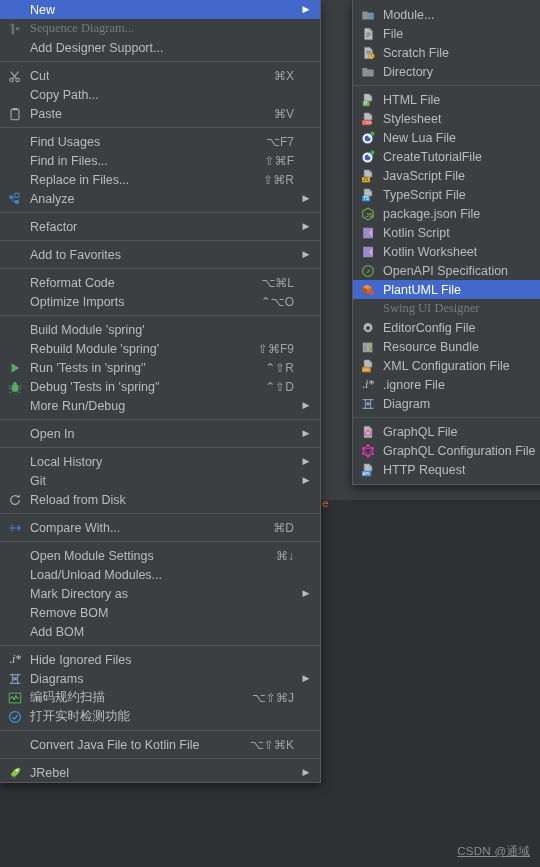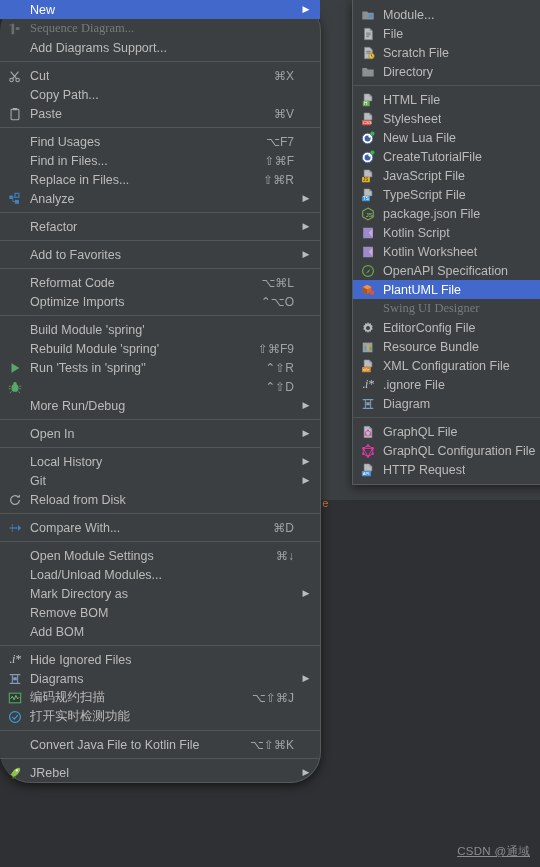--- a/index.html
+++ b/index.html
@@ -19,21 +19,21 @@
 
   
   .popup{
     position:absolute;
     background:#3c3f41;
     border:1px solid #565a5c;
     box-shadow:0 3px 10px rgba(0,0,0,.55);
     box-sizing:border-box;
     padding:3px 0;
   }
-  #menu-main{left:0;top:0;width:321px;border-left:none;border-top:none;padding:0;border-radius:31px;}
+  #menu-main{left:0;top:0;width:321px;border-left:none;border-top:none;padding:0;}
   #menu-sub{left:320px;top:0;width:263px;padding:5px 0;border-top:none;border-right:none;margin-left:32px;}
 
   .mi{
     position:relative;
     display:flex;align-items:center;
     height:19px;
     padding:0 8px 0 0;
     color:#bbbbbb;
     font-size:12.5px;
     white-space:nowrap;
@@ -95,21 +95,21 @@
             <rect x="9" y="6" width="4" height="3" fill="#6b6e70"></rect>
             <path d="M2 2l1.5 1.5L2 5z" fill="#6b6e70"></path>
           </svg>
         </span>
         <span class="lbl">Sequence Diagram...</span>
         <span class="spacer"></span>
         <span class="arrow"></span>
       </div>
       <div class="mi">
         <span class="ico"></span>
-        <span class="lbl">Add Diagrams Support...</span>
+        <span class="lbl">Add Designer Support...</span>
         <span class="spacer"></span>
         <span class="arrow"></span>
       </div>
       <div class="sep"></div>
       <div class="mi">
         <span class="ico">
           <svg width="14" height="14" viewBox="0 0 16 16">
             <g stroke="#a9acae" stroke-width="1.2" fill="none">
               <circle cx="4" cy="12.5" r="2"></circle>
               <circle cx="11" cy="12.5" r="2"></circle>
@@ -232,20 +232,21 @@
       <div class="mi">
         <span class="ico">
           <svg width="14" height="14" viewBox="0 0 16 16">
             <ellipse cx="8" cy="9" rx="4" ry="4.5" fill="#59a869"></ellipse>
             <circle cx="8" cy="4.2" r="2" fill="#59a869"></circle>
             <g stroke="#59a869" stroke-width="1">
               <path d="M3 7H1M3 10H1M13 7h2M13 10h2M4 13l-1.5 2M12 13l1.5 2"></path>
             </g>
           </svg>
         </span>
+        <span class="lbl">Debug 'Tests in 'spring''</span>
         <span class="spacer"></span>
         <span class="acc">⌃⇧D</span>
         <span class="arrow"></span>
       </div>
       <div class="mi">
         <span class="ico"></span>
         <span class="lbl">More Run/Debug</span>
         <span class="spacer"></span>
         <span class="arrow">▶</span>
       </div>

